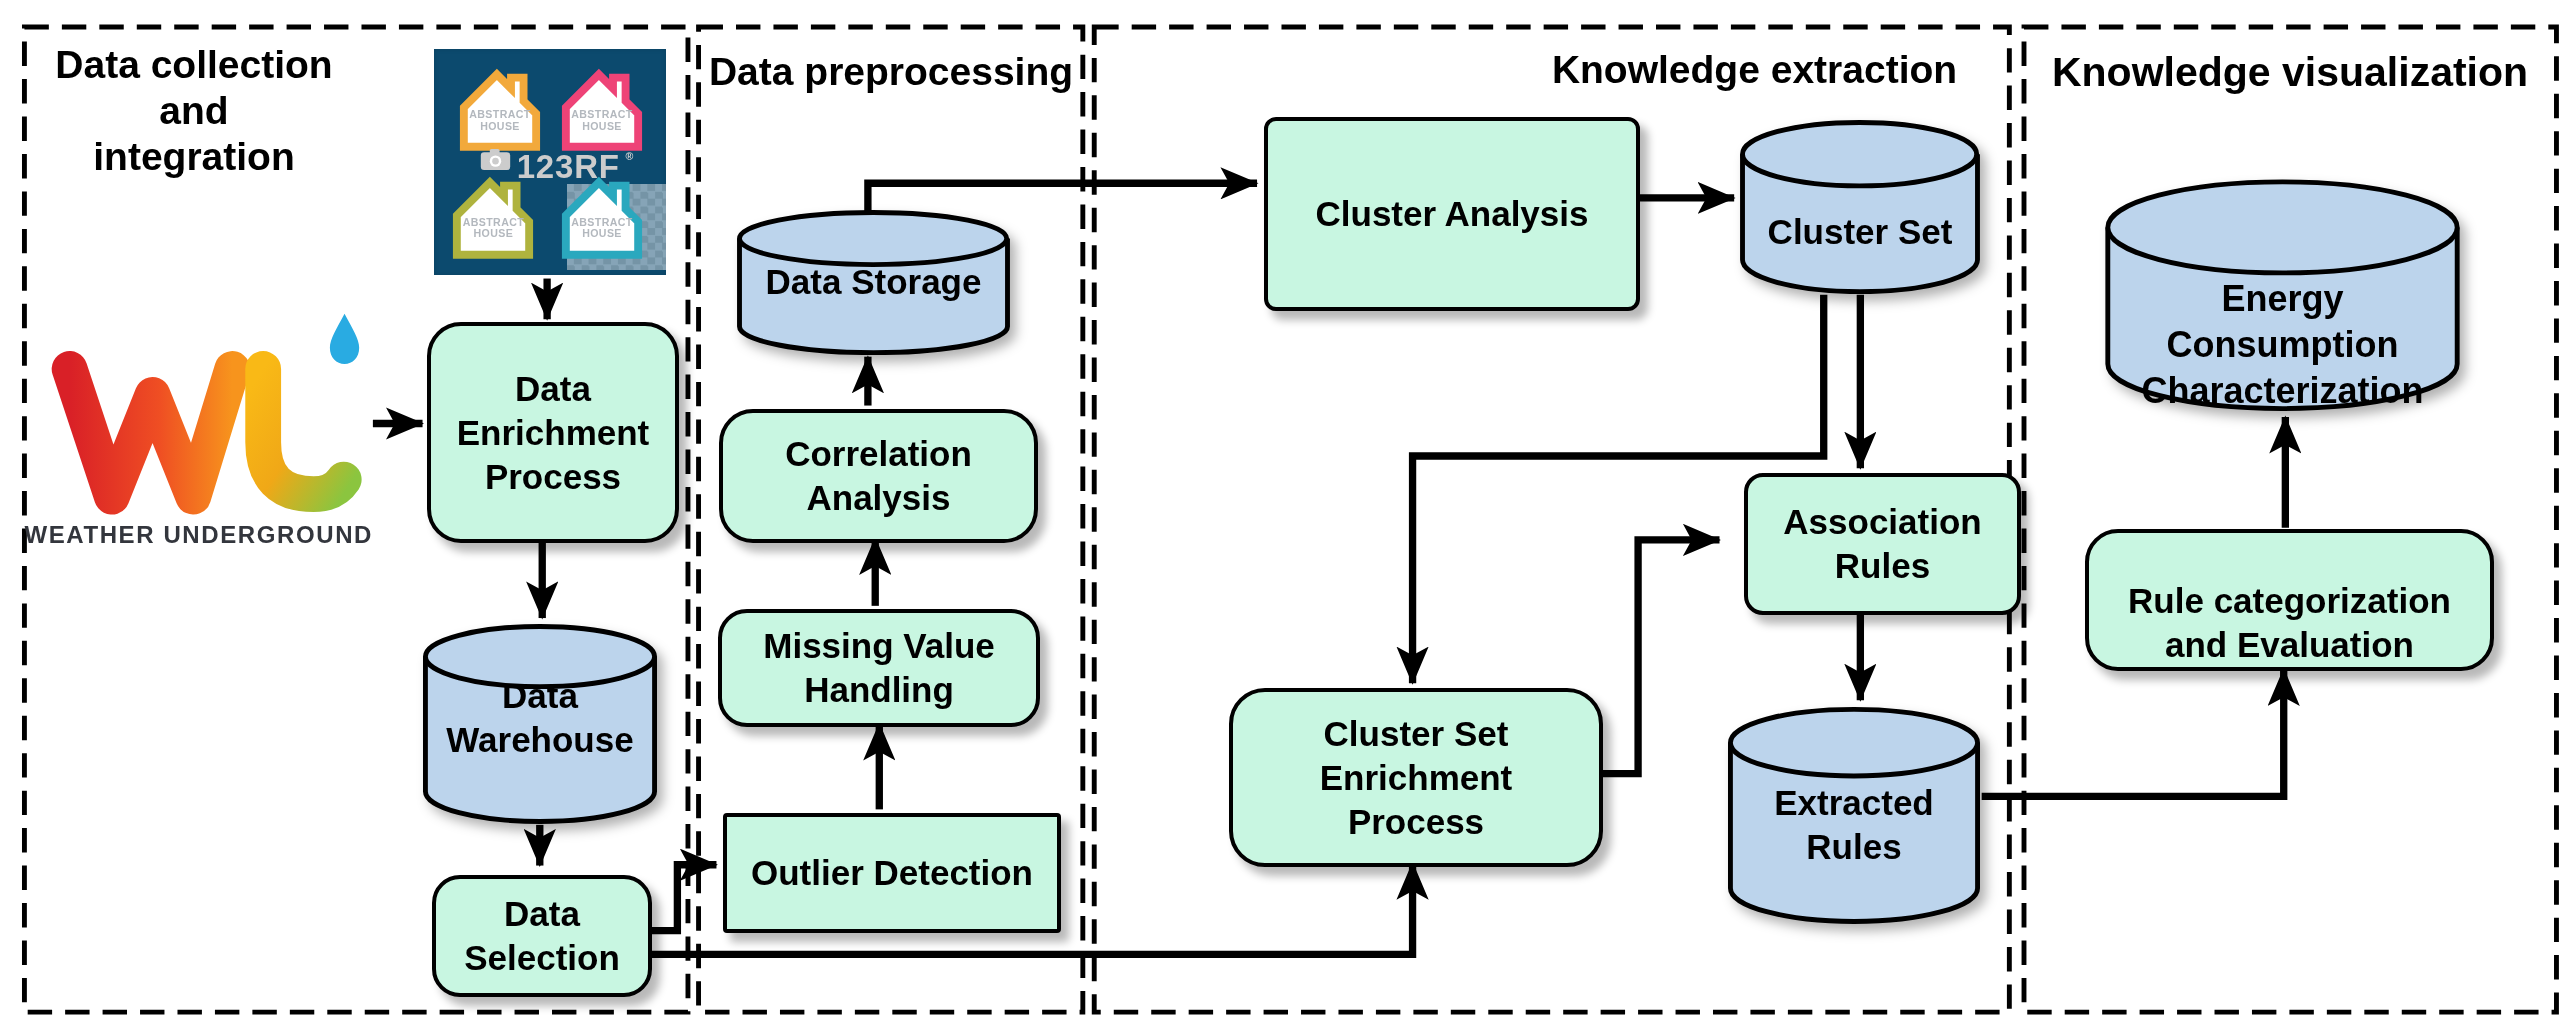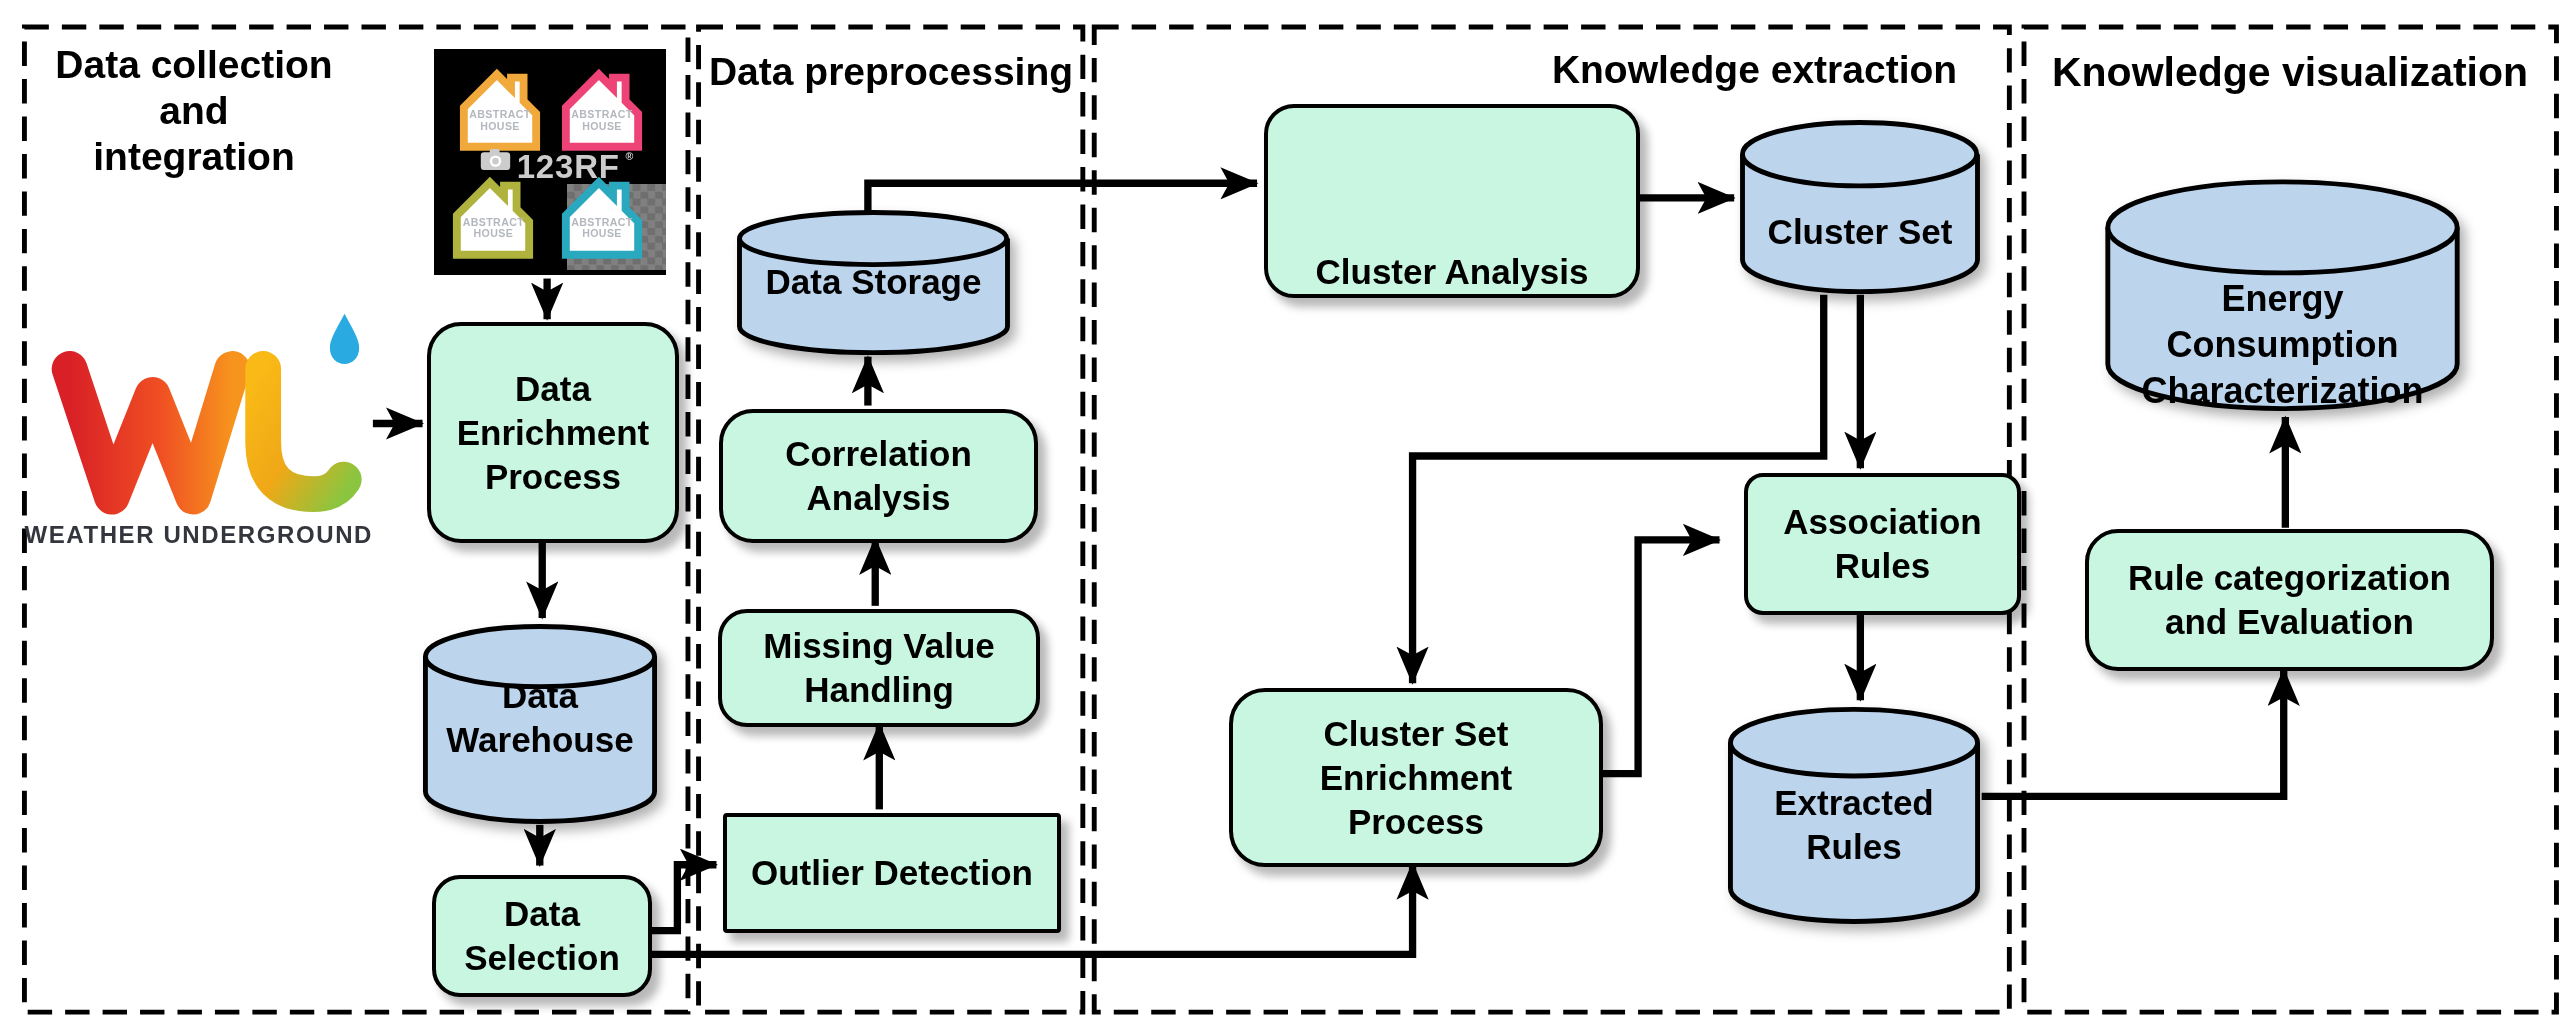--- a/index.html
+++ b/index.html
@@ -11,21 +11,21 @@
        box-shadow:7.3px 8.1px 8.1px rgba(0,0,0,0.28);}
   .lbl{font-weight:bold;font-size:35px;line-height:44px;text-align:center;white-space:pre-line;}
   .sec-title{position:absolute;z-index:2;font-weight:bold;font-size:39px;line-height:46px;
        text-align:center;white-space:pre-line;}
   .cylwrap{position:absolute;z-index:2;}
   .cylwrap svg{position:absolute;left:0;top:0;filter:drop-shadow(6.5px 7.3px 5.7px rgba(0,0,0,0.30));}
   .cyl-label{position:absolute;left:0;right:0;font-weight:bold;font-size:35px;line-height:44px;
        text-align:center;white-space:pre-line;z-index:3;}
   
   .houses{position:absolute;left:434px;top:49px;width:232px;height:226px;z-index:2;
-       background:#000000;box-shadow:0 0 4.9px rgba(0,0,0,0.12) inset;}
+       background:#0c4a6e;box-shadow:0 0 4.9px rgba(0,0,0,0.12) inset;}
   .checker{position:absolute;right:0;bottom:4.9px;width:99px;height:86px;opacity:.5;
        background:conic-gradient(#dedede 90deg,#ffffff 90deg 180deg,#dedede 180deg 270deg,#ffffff 270deg);
        background-size:14.7px 14.7px;}
   .house{position:absolute;width:96px;height:88px;}
   .house-label{position:absolute;left:0;right:0;top:44px;font-size:10.6px;line-height:11.4px;
        font-weight:bold;color:#b3b8be;text-align:center;white-space:pre-line;letter-spacing:0.4px;}
   .wm{position:absolute;left:46px;top:99px;display:flex;gap:5.7px;z-index:3;}
   .wm-text{font-size:33px;font-weight:bold;color:#cccccc;letter-spacing:0.8px;}
   .wm-reg{font-size:10.6px;color:#d4d4d4;align-self:flex-start;margin-top:1.6px;font-weight:bold;}
   
@@ -166,36 +166,36 @@
 
 <div class="node box" style="left:718px;top:609px;width:314px;height:110px;border-radius:29px;">
   <div class="lbl">Missing Value
 Handling</div>
 </div>
 
 <div class="node box" style="left:723px;top:813px;width:330px;height:112px;border-radius:4px;">
   <div class="lbl">Outlier Detection</div>
 </div>
 
-<div class="node box" style="left:1264px;top:104px;width:368px;height:186px;border-radius:30px;align-items:flex-end;">
+<div class="node box" style="left:1264px;top:117px;width:368px;height:186px;border-radius:12px;">
   <div class="lbl">Cluster Analysis</div>
 </div>
 
 <div class="node box" style="left:1724px;top:473px;width:269px;height:134px;border-radius:19px;margin-left:20px;">
   <div class="lbl">Association
 Rules</div>
 </div>
 
 <div class="node box" style="left:1229px;top:688px;width:366px;height:171px;border-radius:36px;">
   <div class="lbl">Cluster Set
 Enrichment
 Process</div>
 </div>
 
-<div class="node box" style="left:2085px;top:529px;width:401px;height:134px;border-radius:33px;">
+<div class="node box" style="left:2085px;top:529px;width:401px;height:134px;border-radius:33px;align-items:flex-end;">
   <div class="lbl">Rule categorization
 and Evaluation</div>
 </div>
 
 <div class="cylwrap" style="left:423px;top:624px;width:234px;height:200px;">
   <svg width="234" height="200" viewBox="0 0 288 246">
     <path d="M3 40 L3 206 A141 37 0 0 0 285 206 L285 40" fill="#BCD4EC" stroke="#000" stroke-width="6"></path>
     <ellipse cx="144" cy="40" rx="141" ry="37" fill="#BCD4EC" stroke="#000" stroke-width="6"></ellipse>
   </svg>
   <div class="cyl-label" style="top:50px;">Data

